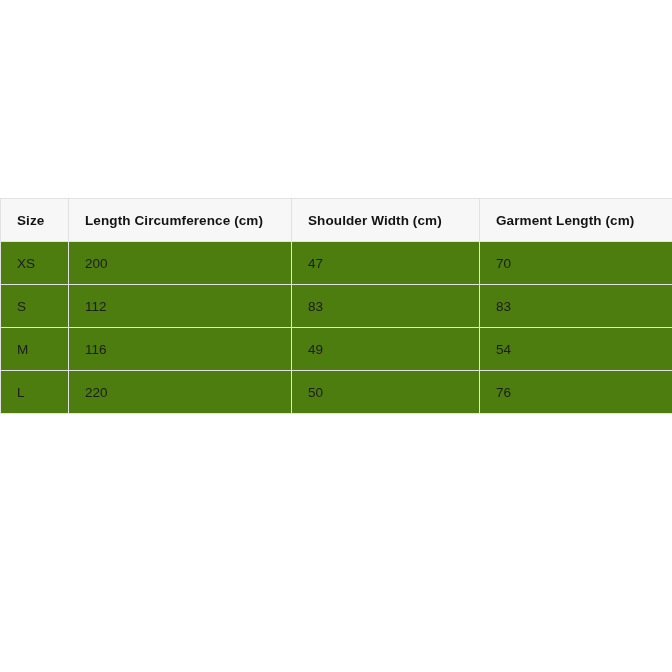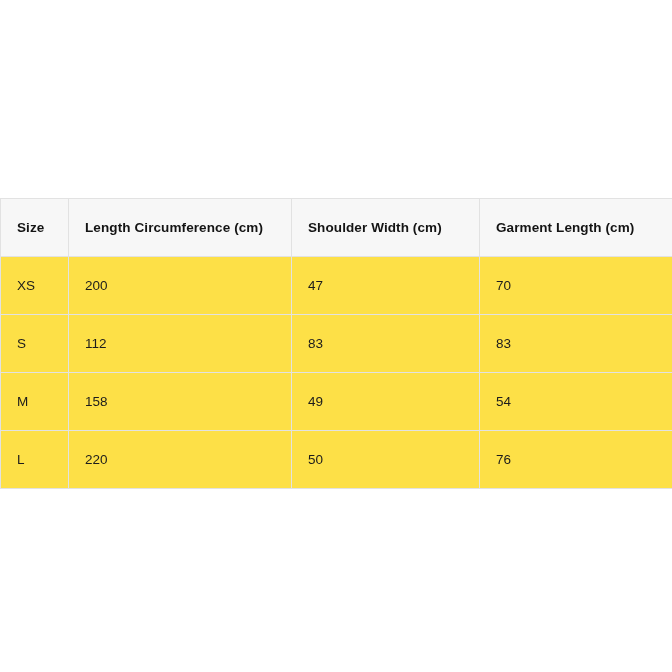--- a/index.html
+++ b/index.html
@@ -38,32 +38,32 @@
   table.size-table col.c1 { width: 223px; }
   table.size-table col.c2 { width: 188px; }
   table.size-table col.c3 { width: 193px; }
 
   table.size-table th,
   table.size-table td {
     border: 1px solid #e2e2e2;
     text-align: left;
     vertical-align: middle;
     padding: 0 16px;
-    height: 58px;
+    height: 43px;
     box-sizing: border-box;
   }
   table.size-table thead th {
     background: #f7f7f7;
     font-weight: bold;
     color: #141414;
     font-size: 13.5px;
     letter-spacing: 0.1px;
   }
   table.size-table tbody td {
-    background: #fde047;
+    background: #4d7c0f;
     font-weight: normal;
     color: #1c1c1c;
   }
   table.size-table tbody tr td:first-child {
     color: #1c1c1c;
   }
   
   table.size-table {
     border: 1px solid #e2e2e2;
   }
@@ -96,21 +96,21 @@
           <td>70</td>
         </tr>
         <tr>
           <td>S</td>
           <td>112</td>
           <td>83</td>
           <td>83</td>
         </tr>
         <tr>
           <td>M</td>
-          <td>158</td>
+          <td>116</td>
           <td>49</td>
           <td>54</td>
         </tr>
         <tr>
           <td>L</td>
           <td>220</td>
           <td>50</td>
           <td>76</td>
         </tr>
       </tbody>

